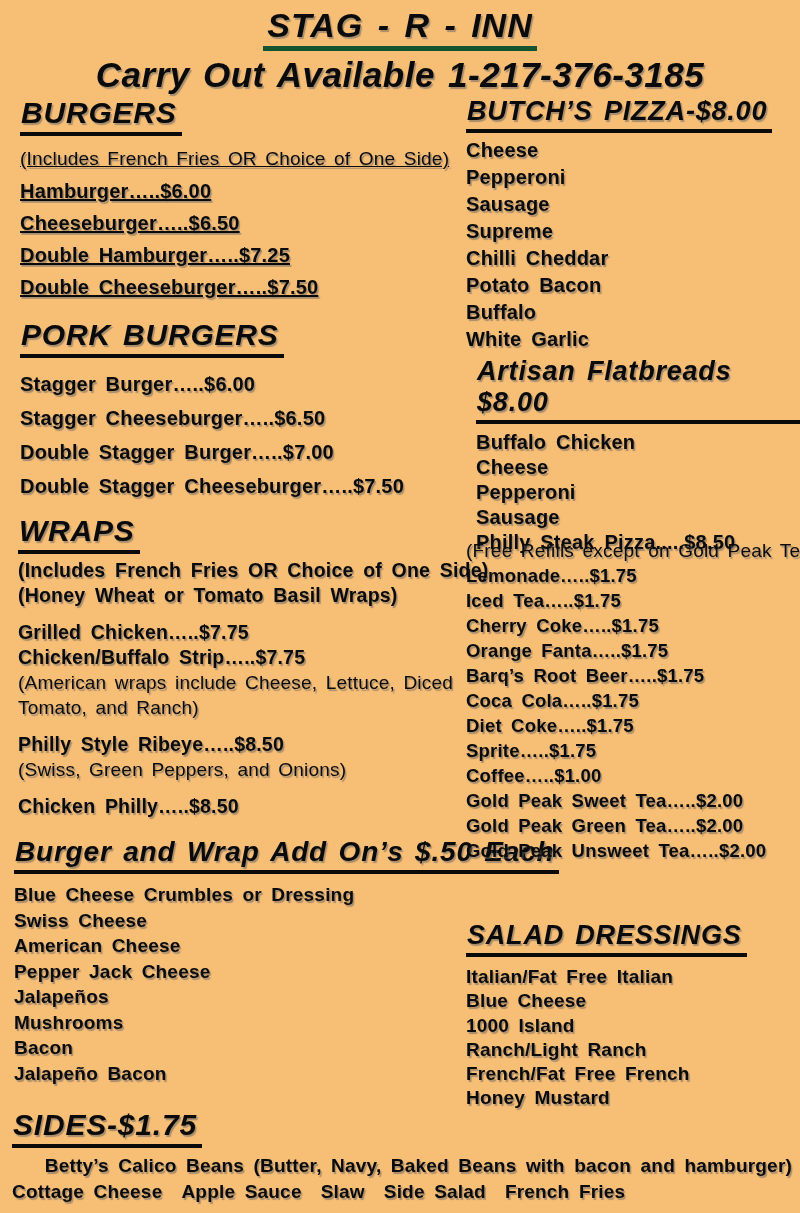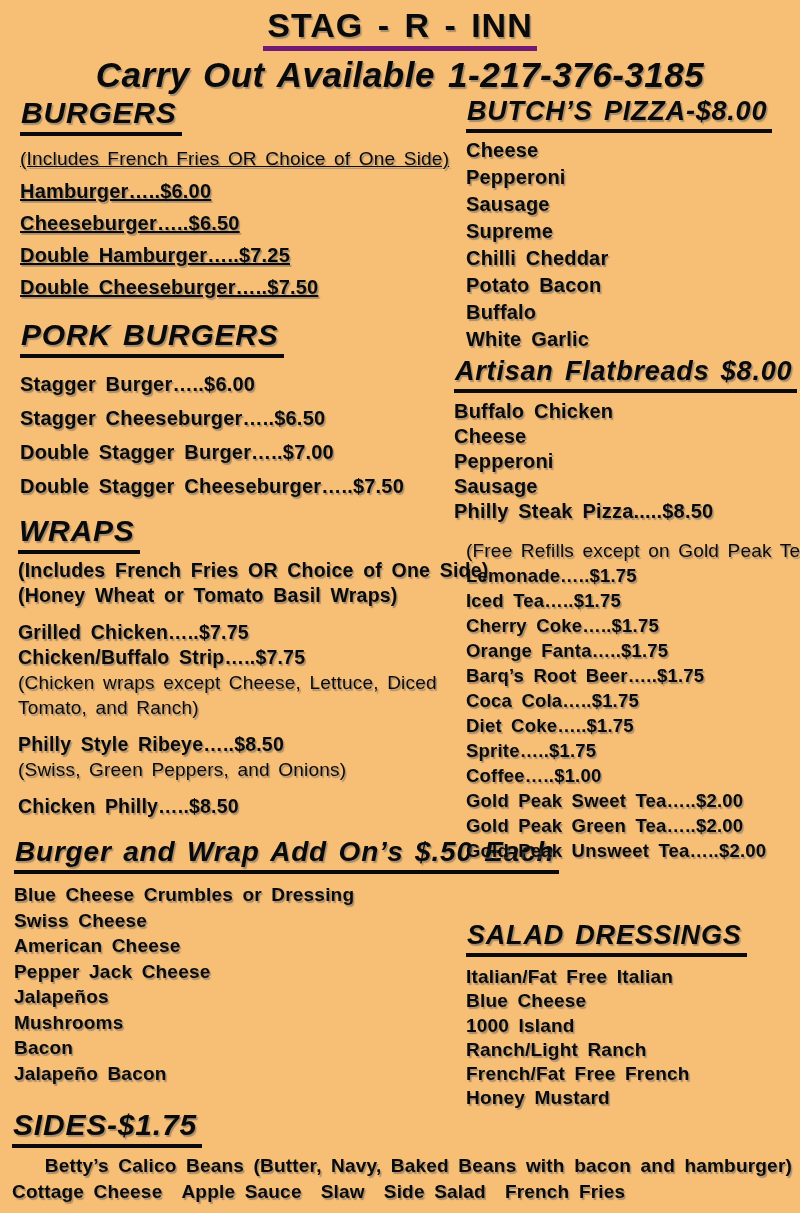--- a/index.html
+++ b/index.html
@@ -10,23 +10,23 @@
     overflow:hidden;
     font-family:"Liberation Sans","DejaVu Sans",sans-serif;
     color:#0a0a0a;
   }
   .shadowed{ text-shadow:1.5px 1.8px 1px rgba(100,100,100,0.55); }
 
   
   #header{ position:absolute; top:6px; left:0; width:100%; text-align:center; }
   #title{
     display:inline-block;
-    font-size:34px; font-weight:bold; 
+    font-size:34px; font-weight:bold; font-style:italic;
     letter-spacing:1px; word-spacing:4px;
-    border-bottom:5px solid #701a75; padding:0 4px 1px 4px;
+    border-bottom:5px solid #14532d; padding:0 4px 1px 4px;
   }
   #subtitle{
     margin-top:4px;
     font-size:35px; font-weight:bold; font-style:italic;
     letter-spacing:0.5px; word-spacing:3px;
   }
 
   
   .section{ position:absolute; }
   .sec-head{
@@ -59,21 +59,21 @@
   #sec-wraps .item.light{ font-size:19px; }
 
   #sec-addons{ top:836px; left:14px; }
   #sec-addons .sec-head{ font-size:28px; margin-bottom:8px; }
   #sec-addons .item{ font-size:19px; line-height:25.5px; }
 
   #sec-pizza{ top:96px; left:466px; }
   #sec-pizza .sec-head{ margin-bottom:4px; }
   #sec-pizza .item{ line-height:27px; }
 
-  #sec-flatbreads{ top:356px; left:454px; }
+  #sec-flatbreads{ top:356px; left:476px; }
   #sec-flatbreads .sec-head{ margin-bottom:6px; }
   #sec-flatbreads .item{ line-height:25px; }
 
   #sec-beverages{ top:538px; left:466px; }
   #sec-beverages .sec-head{ margin-bottom:4px; }
   #sec-beverages .item{ font-size:18.5px; line-height:25px; }
   #sec-beverages .item.light{ font-size:19px; }
 
   #sec-dressings{ top:920px; left:466px; }
   #sec-dressings .sec-head{ margin-bottom:8px; }
@@ -116,21 +116,21 @@
       </div>
   </div>
 
   <div id="sec-wraps" class="section">
     <div class="sec-head h-lg shadowed">WRAPS</div>
     <div class="items shadowed">
         <div class="item">(Includes French Fries OR Choice of One Side)</div>
         <div class="item">(Honey Wheat or Tomato Basil Wraps)</div>
         <div class="item gap">Grilled Chicken…..$7.75</div>
         <div class="item">Chicken/Buffalo Strip…..$7.75</div>
-        <div class="item light">(Chicken wraps except Cheese, Lettuce, Diced</div>
+        <div class="item light">(American wraps include Cheese, Lettuce, Diced</div>
         <div class="item light">Tomato, and Ranch)</div>
         <div class="item gap">Philly Style Ribeye…..$8.50</div>
         <div class="item light">(Swiss, Green Peppers, and Onions)</div>
         <div class="item gap">Chicken Philly…..$8.50</div>
       </div>
   </div>
 
   <div id="sec-addons" class="section">
     <div class="sec-head shadowed">Burger and Wrap Add On’s $.50 Each</div>
     <div class="items shadowed">

